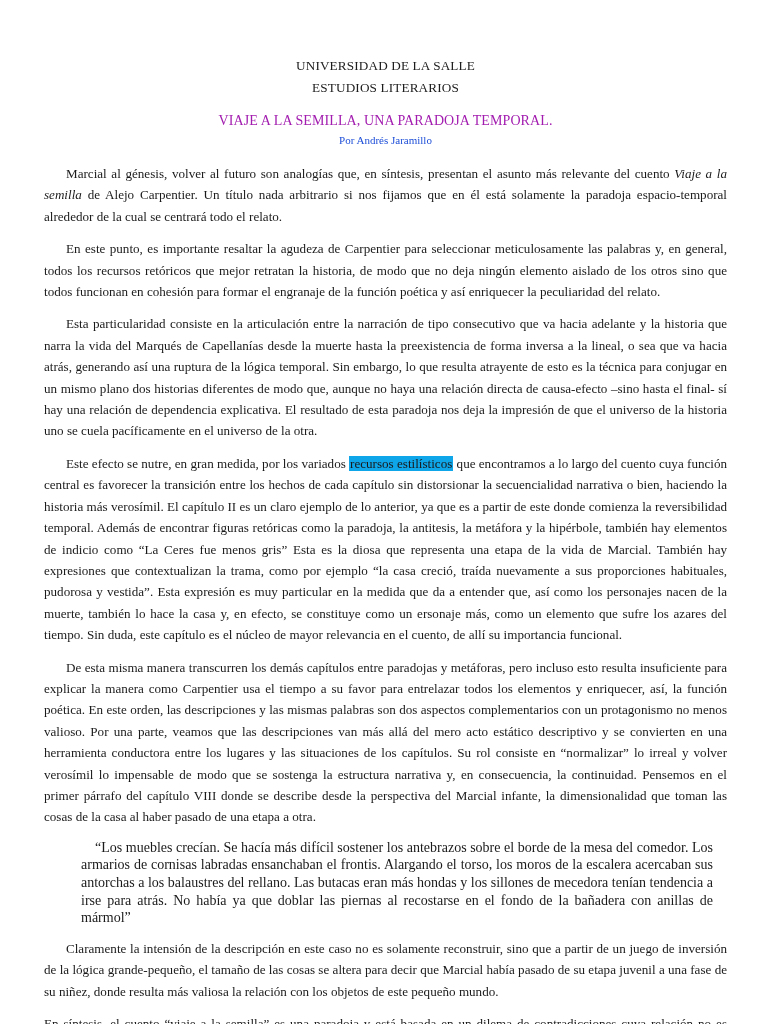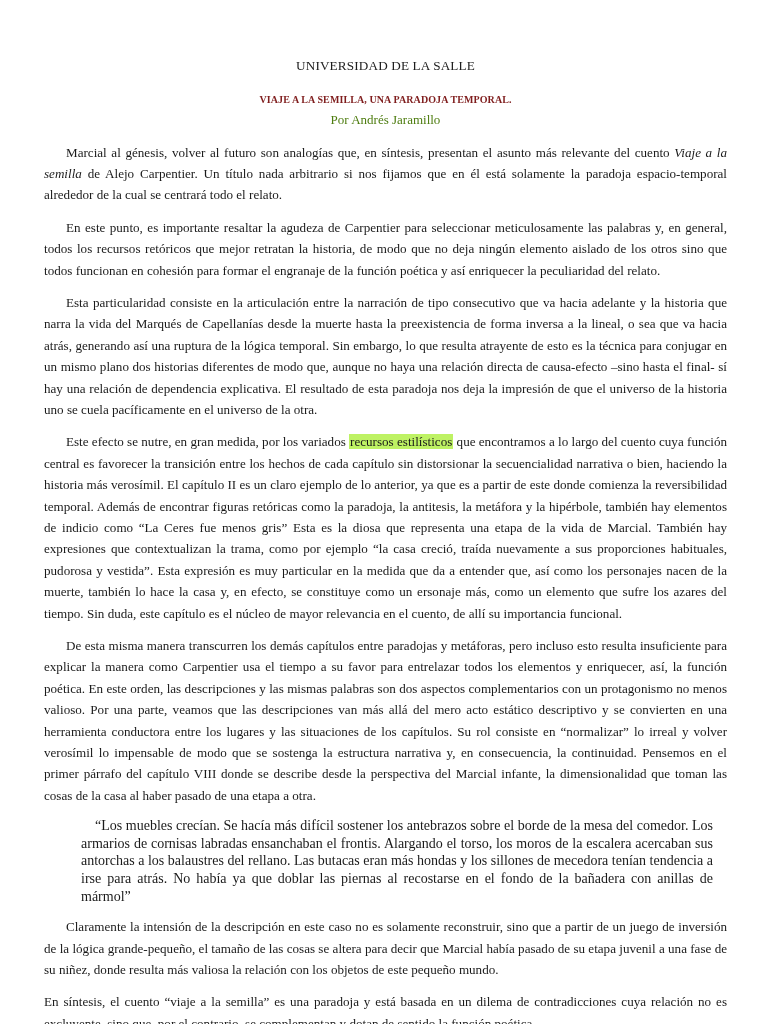--- a/index.html
+++ b/index.html
@@ -31,32 +31,32 @@
   .header-line {
     display: block;
     white-space: nowrap;
   }
   .title-block {
     text-align: center;
     margin-top: 14px;
   }
   .doc-title {
     display: block;
-    font-weight: bold;
-    font-size: 10px;
+    font-weight: normal;
+    font-size: 14px;
     line-height: 18px;
     letter-spacing: 0.1px;
-    color: #7f1d1d;
+    color: #a21caf;
   }
   .doc-author {
     display: block;
-    font-size: 13px;
+    font-size: 11px;
     line-height: 19px;
     margin-top: 1px;
-    color: #4d7c0f;
+    color: #1d4ed8;
   }
   .body-text {
     margin-top: 13px;
     font-size: 13.1px;
     line-height: 21.4px;
     text-align: justify;
     text-justify: inter-word;
     color: #1a1a1a;
     hyphens: none;
   }
@@ -75,31 +75,32 @@
     font-size: 14px;
     line-height: 17.6px;
     text-align: justify;
     text-indent: 14px;
     color: #1a1a1a;
   }
   em.it {
     font-style: italic;
   }
   .hl {
-    background-color: #bef264;
+    background-color: #0ea5e9;
     padding: 0 1px;
   }
 </style>
 </head>
 <body>
 
 <div class="page">
 
   <div class="header-block">
     <span class="header-line">UNIVERSIDAD DE LA SALLE</span>
+    <span class="header-line">ESTUDIOS LITERARIOS</span>
   </div>
 
   <div class="title-block">
     <span class="doc-title">VIAJE A LA SEMILLA, UNA PARADOJA TEMPORAL.</span>
     <span class="doc-author">Por Andrés Jaramillo</span>
   </div>
 
   <div class="body-text">
 
     <p class="para"><span>Marcial al génesis, volver al futuro son analogías que, en síntesis, presentan el asunto más relevante del cuento </span><em class="it">Viaje a la semilla</em><span> de Alejo Carpentier. Un título nada arbitrario si nos fijamos que en él está solamente la paradoja espacio-temporal alrededor de la cual se centrará todo el relato.</span></p>

